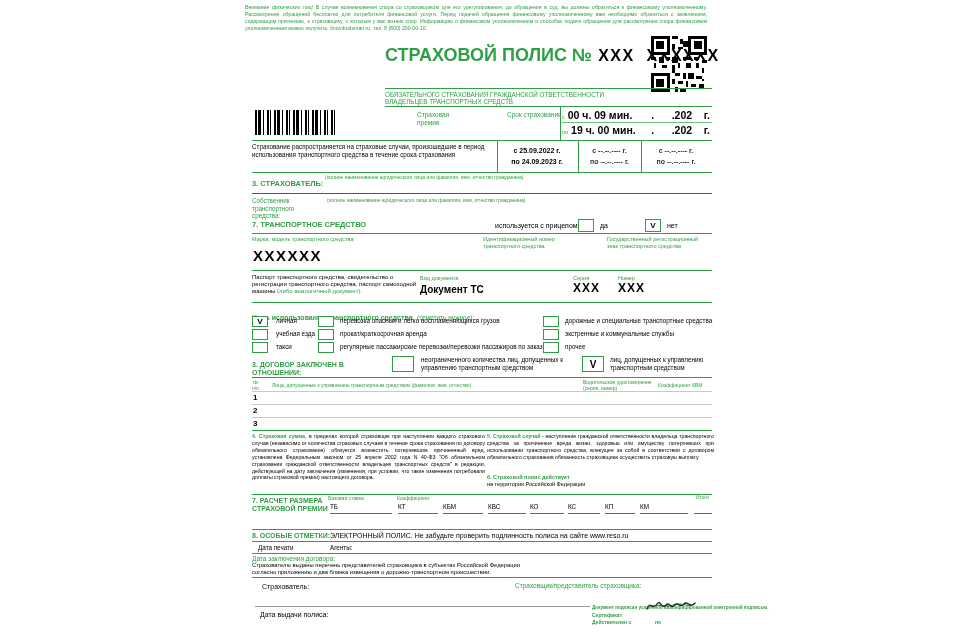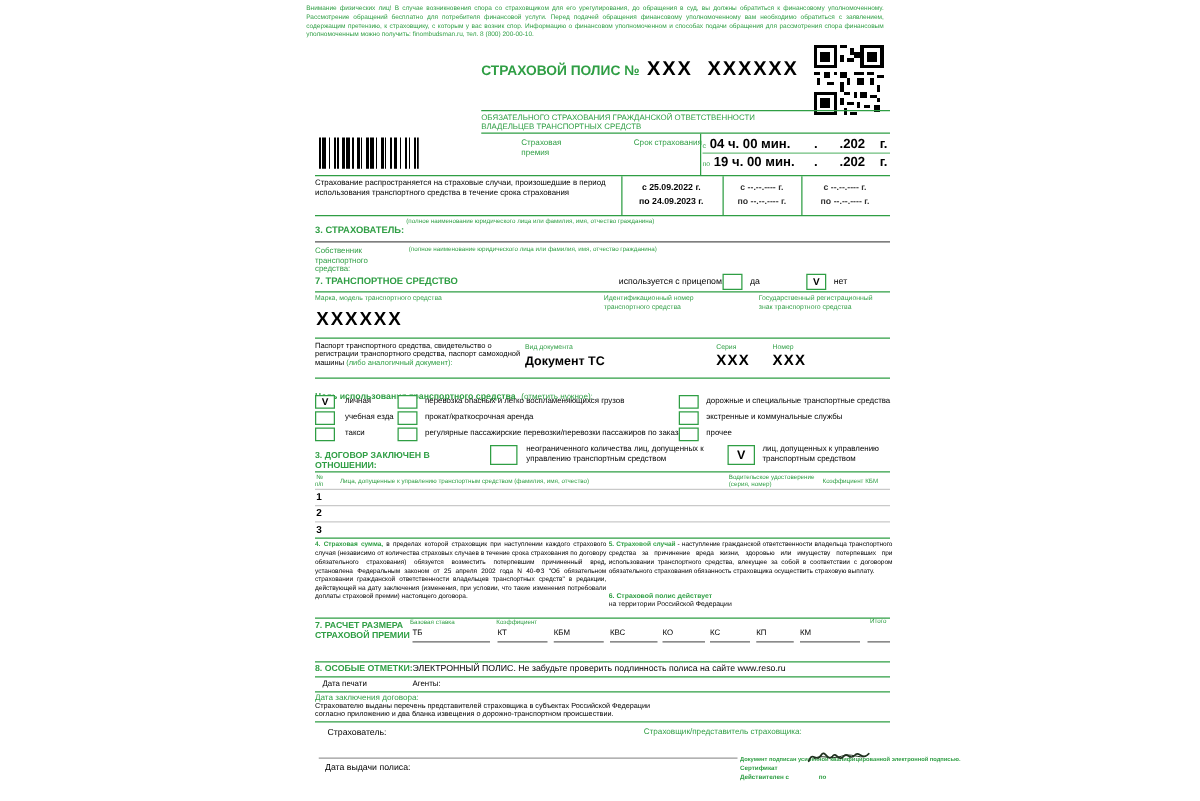--- a/index.html
+++ b/index.html
@@ -17,21 +17,21 @@
   .f58{font-size:5.8px;line-height:7px;}
   .f6{font-size:6px;line-height:7.2px;}
   .f63{font-size:6.3px;line-height:7.6px;}
   .f65{font-size:6.5px;line-height:7.8px;}
   .f7{font-size:7px;line-height:8.4px;}
   .f75{font-size:7.5px;line-height:8.8px;}
   .f8{font-size:8px;line-height:9px;}
   .f10{font-size:10px;line-height:11px;}
   .f105{font-size:10.5px;line-height:12px;}
   .f12{font-size:12px;line-height:13px;}
-  .f13{font-size:11px;line-height:15px;}
+  .f13{font-size:18px;line-height:15px;}
   .f15{font-size:15px;line-height:16px;}
   .hl{position:absolute;height:1px;background:#2F9E44;}
   .hlt{position:absolute;height:1px;background:#6FBF7E;}
   .dhl{position:absolute;height:1px;background:#555;}
   .lhl{position:absolute;height:1px;background:#c9c9c9;}
   .vl{position:absolute;width:1px;background:#2F9E44;}
   .cb{position:absolute;border:1px solid #2F9E44;background:#fff;display:flex;
       align-items:center;justify-content:center;font-weight:700;color:#000;box-sizing:border-box;}
   .cell{position:absolute;border-bottom:1px solid #666;height:10px;font-size:6.3px;color:#000;}
   .barcode{position:absolute;left:255px;top:110px;width:80px;height:25px;
@@ -66,21 +66,21 @@
   <div class="hl" style="left:385px;top:106px;width:327px;"></div>
 
   <div class="barcode"></div>
   <div class="abs g f65" style="left:417px;top:111px;width:55px;">Страховая премия</div>
   <div class="abs g f65" style="left:507px;top:111px;width:55px;">Срок страхования</div>
 
   <div class="vl" style="left:560px;top:107px;height:33px;"></div>
   <div class="dates-row" style="left:562px;top:109px;">
     <span class="lead">
       <span class="g f55">с</span>
-      <span class="b f105">04 ч. 00 мин.</span>
+      <span class="b f105">00 ч. 09 мин.</span>
     </span>
     <span class="b f105 pre">.      .202    г.</span>
   </div>
   <div class="hlt" style="left:562px;top:122px;width:150px;"></div>
   <div class="dates-row" style="left:562px;top:124px;">
     <span class="lead">
       <span class="g f55">по</span>
       <span class="b f105">19 ч. 00 мин.</span>
     </span>
     <span class="b f105 pre">.      .202    г.</span>

